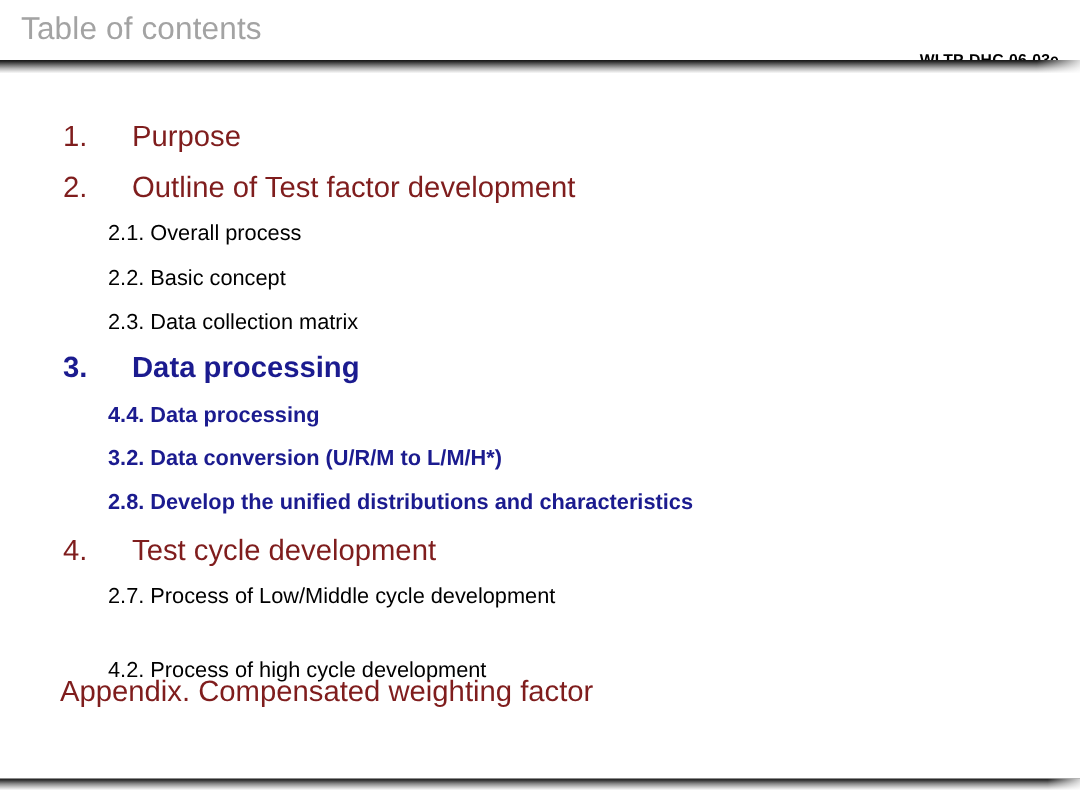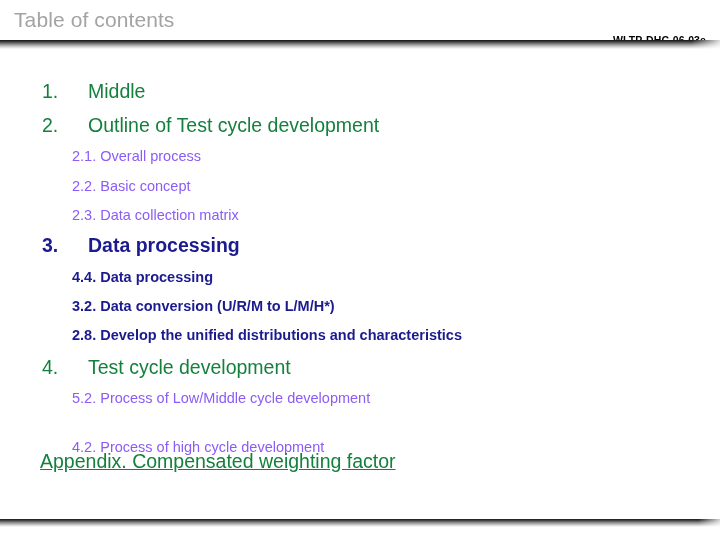--- a/index.html
+++ b/index.html
@@ -127,22 +127,22 @@
     left: 72px;
   }
 
   
   .appendix {
     font-size: 19.5px;
     left: 40px;
   }
 
   
-  .dim      { color: #15803d; text-decoration: underline; }
-  .dim-sub  { color: #8b5cf6; text-align: center; }
+  .dim      { color: #7f1d1d; }
+  .dim-sub  { color: #000000; text-align: center; }
   .hot      { color: #1b1b8f; font-weight: bold; }
 
   
   .footnote {
     position: absolute;
     right: 11px;
     top: 504px;
     font-size: 12.5px;
     color: #000000;
     white-space: nowrap;
@@ -164,26 +164,26 @@
   <div class="header">
     <div class="slide-title">Table of contents</div>
     <div class="doc-code">WLTP-DHC-06-03e</div>
   </div>
   <div class="rule-top"></div>
 
   <div class="toc">
 
     <div class="toc-row lvl1 dim" style="left:42px; top:82px;">
       <span class="num">1.</span>
-      <span class="txt">Middle</span>
+      <span class="txt">Purpose</span>
     </div>
 
     <div class="toc-row lvl1 dim" style="left:42px; top:116px;">
       <span class="num">2.</span>
-      <span class="txt">Outline of Test cycle development</span>
+      <span class="txt">Outline of Test factor development</span>
     </div>
 
     <div class="toc-row lvl2 dim-sub" style="top:149px;">2.1. Overall process</div>
 
     <div class="toc-row lvl2 dim-sub" style="top:179px;">2.2. Basic concept</div>
 
     <div class="toc-row lvl2 dim-sub" style="top:208px;">2.3. Data collection matrix</div>
 
     <div class="toc-row lvl1 hot" style="left:42px; top:236px;">
       <span class="num">3.</span>
@@ -194,21 +194,21 @@
 
     <div class="toc-row lvl2 hot" style="top:299px;">3.2. Data conversion (U/R/M to L/M/H*)</div>
 
     <div class="toc-row lvl2 hot" style="top:328px;">2.8. Develop the unified distributions and characteristics</div>
 
     <div class="toc-row lvl1 dim" style="left:42px; top:358px;">
       <span class="num">4.</span>
       <span class="txt">Test cycle development</span>
     </div>
 
-    <div class="toc-row lvl2 dim-sub" style="top:391px;">5.2. Process of Low/Middle cycle development</div>
+    <div class="toc-row lvl2 dim-sub" style="top:391px;">2.7. Process of Low/Middle cycle development</div>
 
     <div class="toc-row lvl2 dim-sub" style="top:440px;">4.2. Process of high cycle development</div>
 
     <div class="toc-row appendix dim" style="top:452px;">Appendix.  Compensated weighting factor</div>
   </div>
 
   <div class="rule-bottom"></div>
   <div class="page-number">9</div>
 
 </div>

